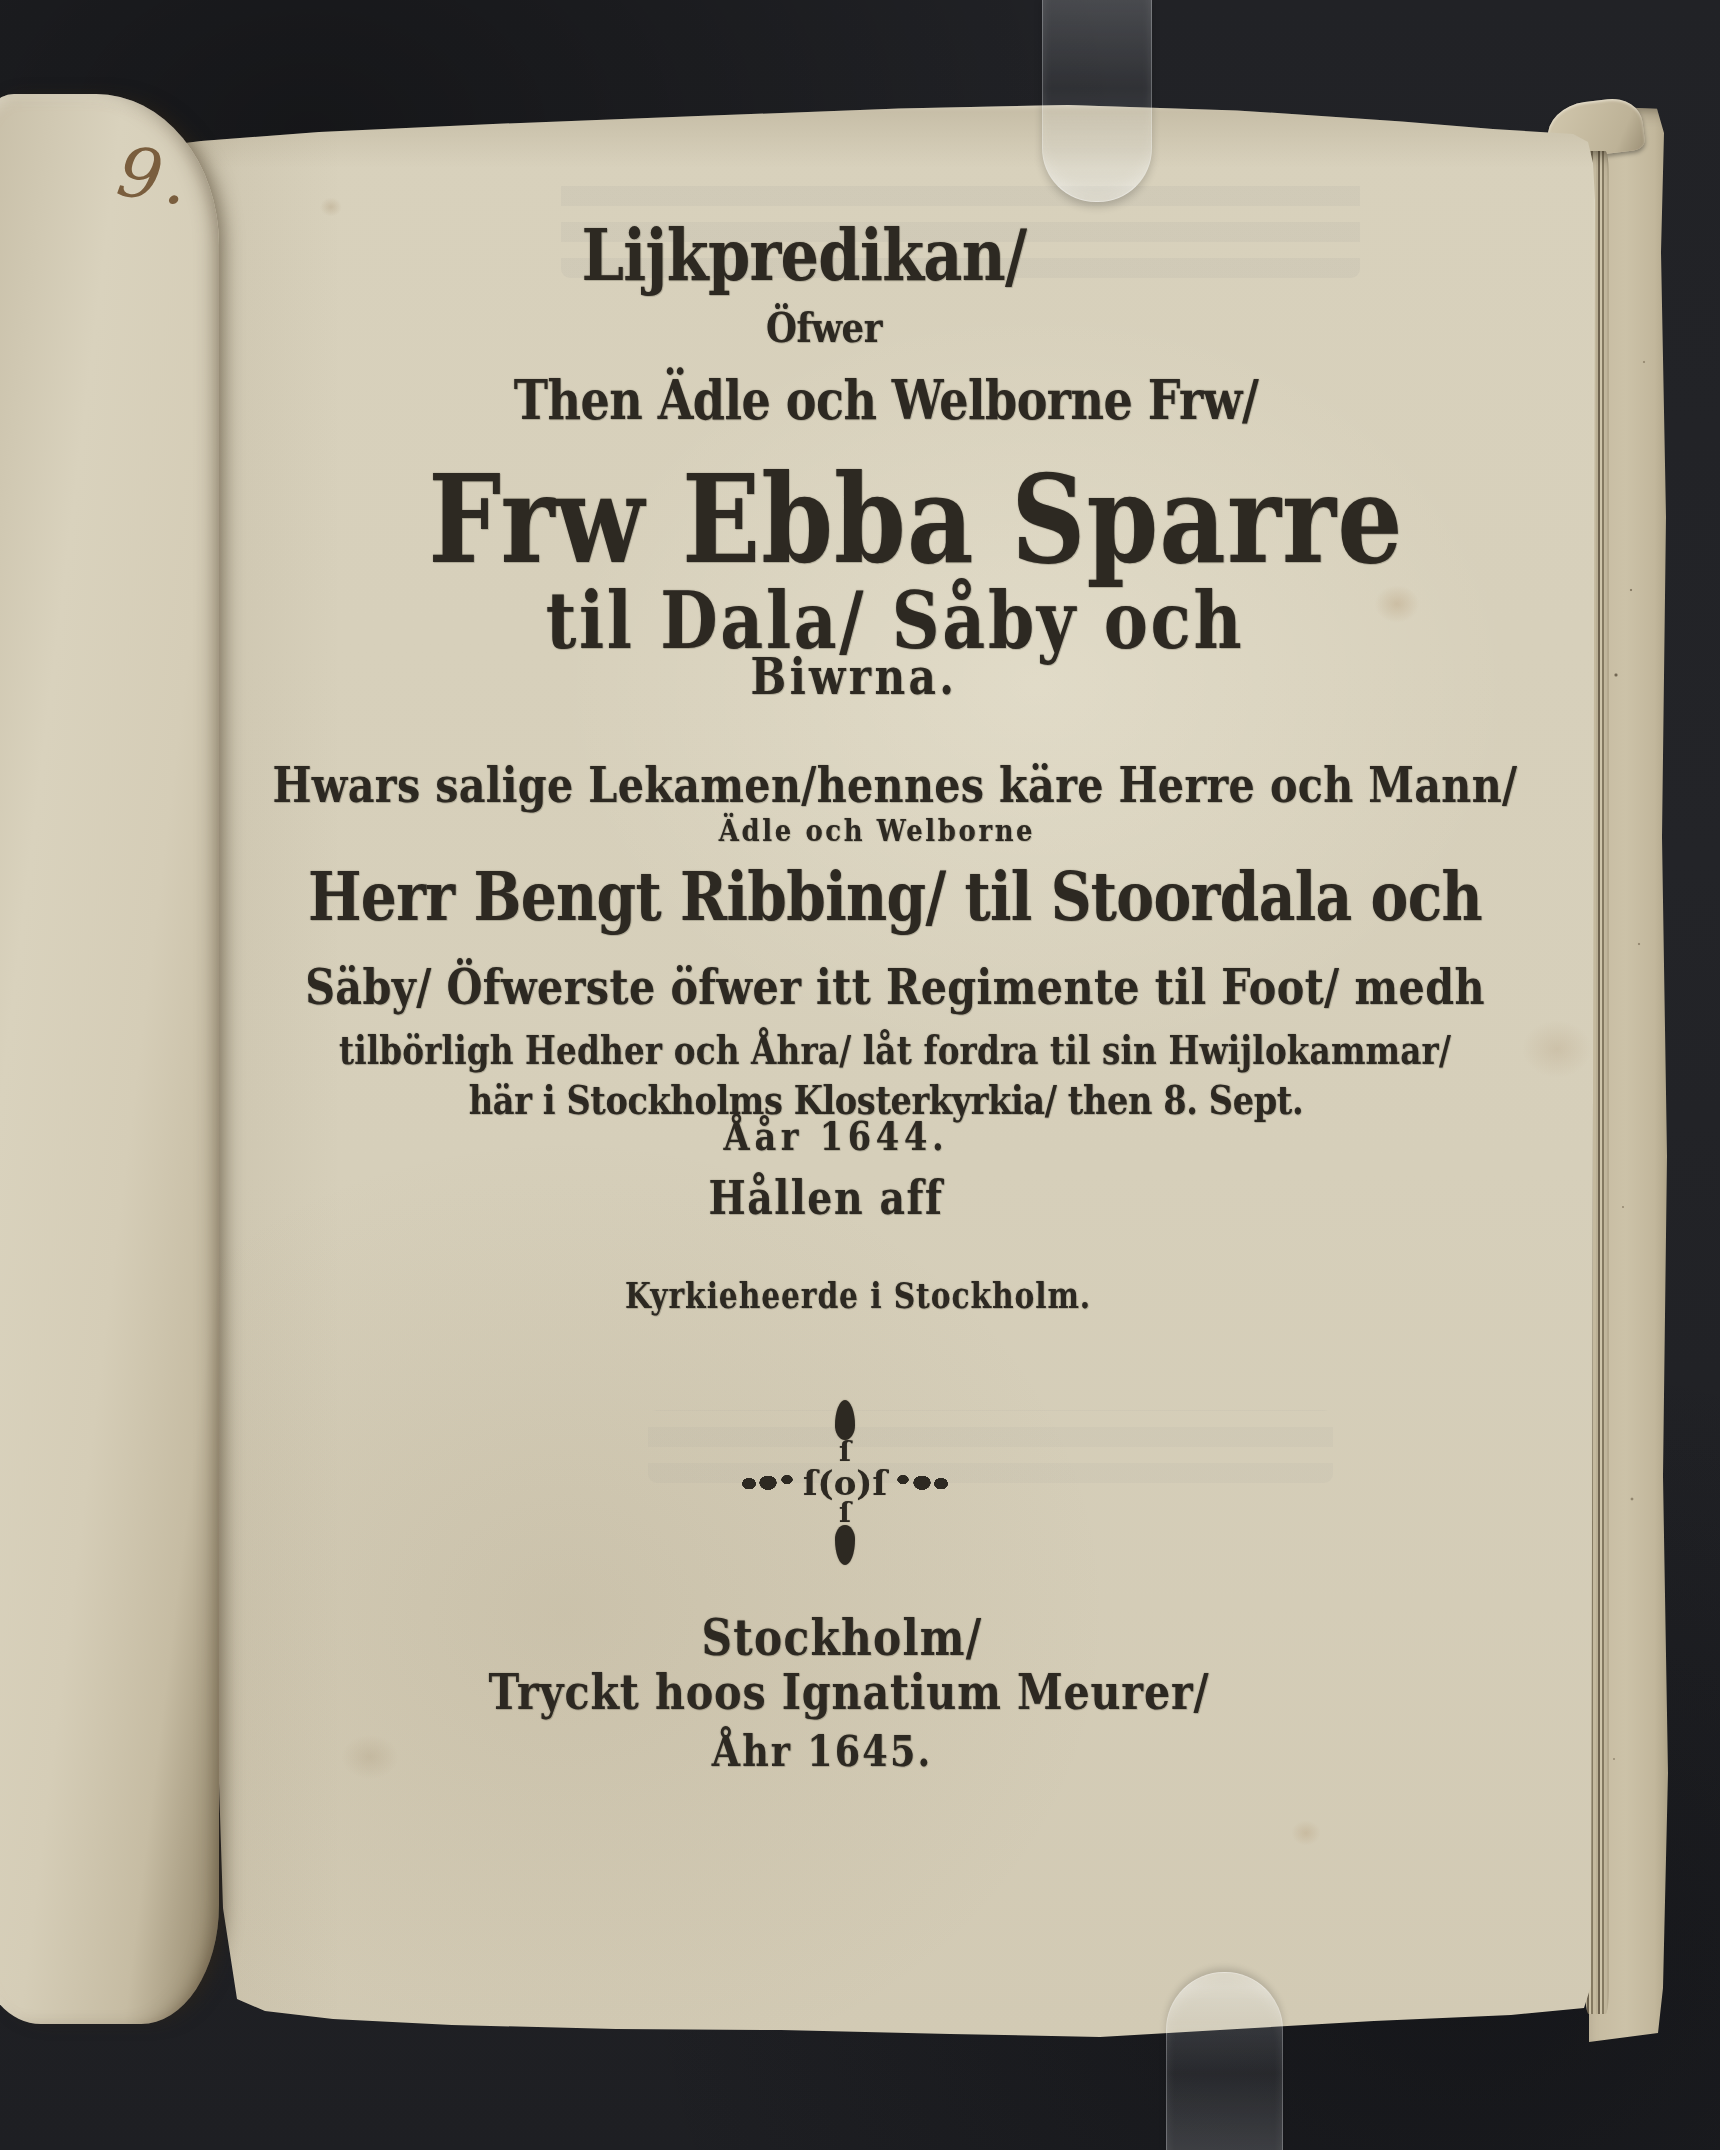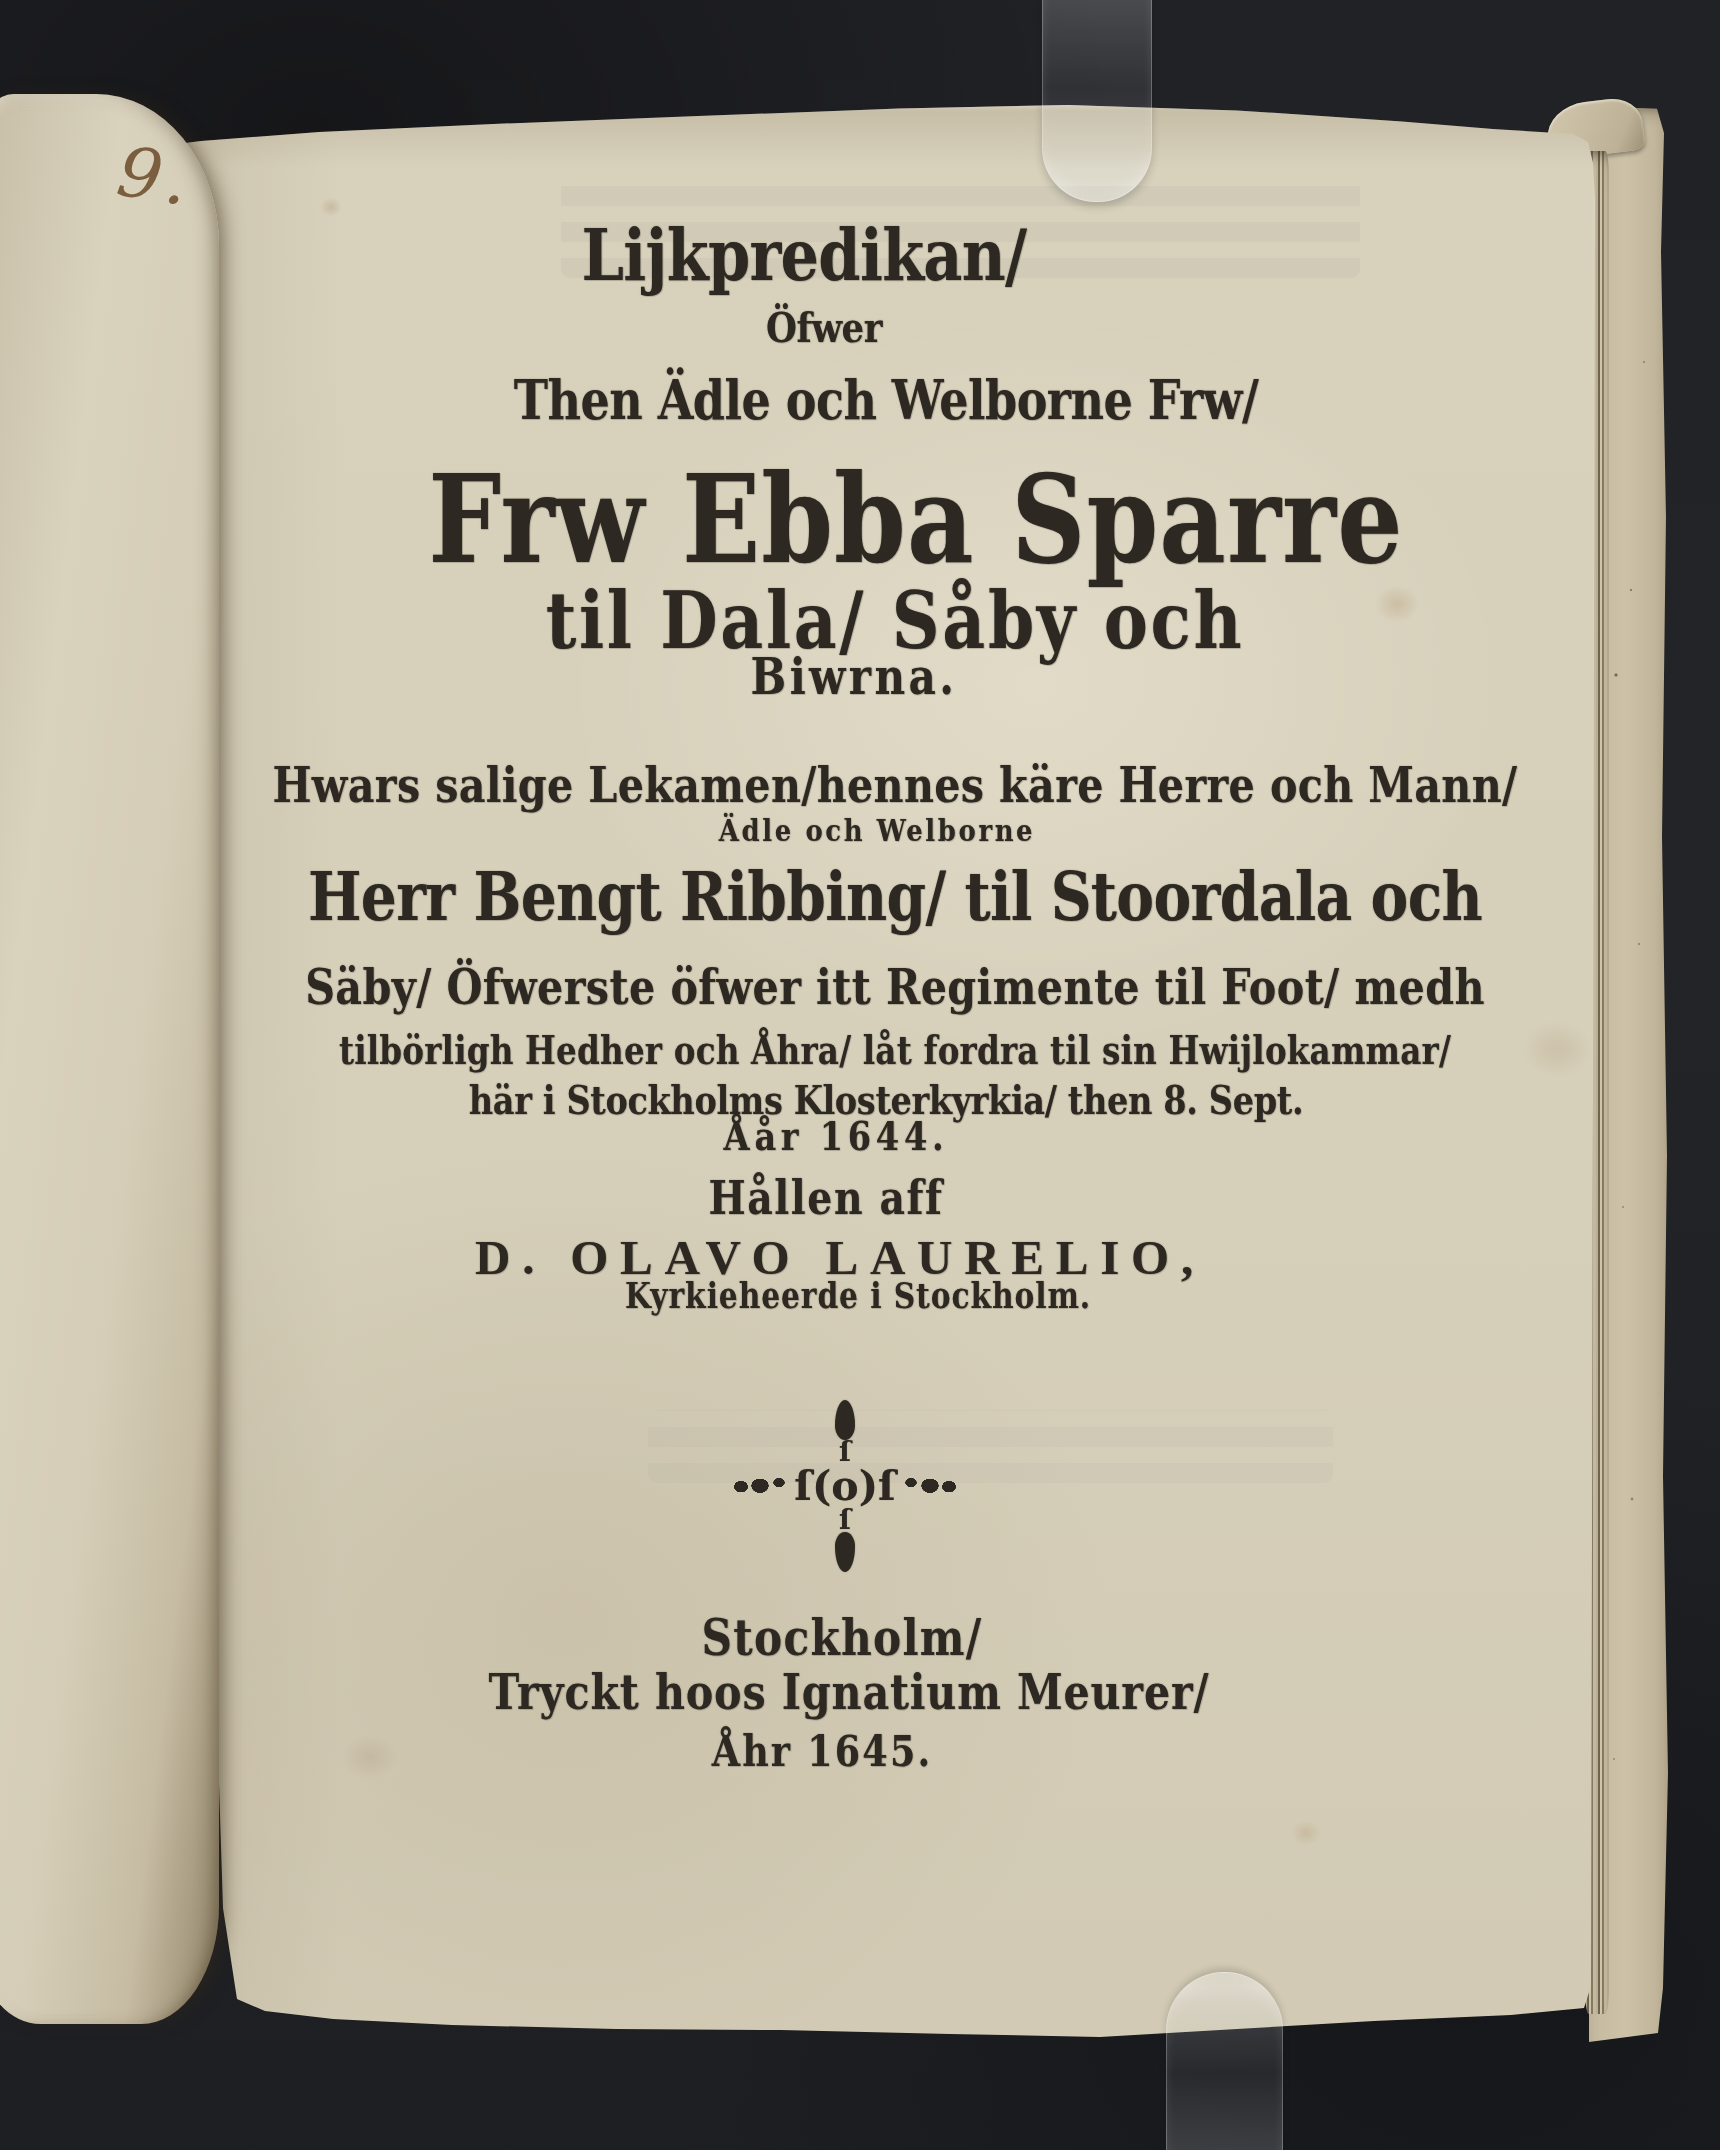--- a/index.html
+++ b/index.html
@@ -109,21 +109,21 @@
     box-shadow:0 0 1.4px rgba(45,40,28,.5);}
   .orn-finial.bottom{border-radius:50% 50% 50% 50% / 36% 36% 64% 64%;}
   .orn-s{display:block;font-family:"DejaVu Serif",serif;font-weight:700;
     font-size:28px;line-height:.85;text-shadow:0 0 0.9px rgba(45,40,28,.5);}
   .orn-mid{display:flex;align-items:center;justify-content:center;gap:4.6px;margin:1.8px 0;}
   .orn-cluster{width:58px;height:25.6px;flex:none;background:
     radial-gradient(11px 9px at 9px 13.7px,#2d2922 62%,transparent 64%),
     radial-gradient(13.7px 11.4px at 28px 12.8px,#2d2922 62%,transparent 64%),
     radial-gradient(9px 7.3px at 47px 9.6px,#2d2922 62%,transparent 64%);}
   .orn-cluster.right{transform:scaleX(-1);}
-  .orn-mid-text{font-family:"DejaVu Serif",serif;font-weight:700;font-size:41px;line-height:1;
+  .orn-mid-text{font-family:"DejaVu Serif",serif;font-weight:700;font-size:34px;line-height:1;
     text-shadow:0 0 0.9px rgba(45,40,28,.5);}
   
   .curled-page{
     position:absolute;left:-18px;top:94px;width:237px;height:1930px;z-index:5;
     background:linear-gradient(97deg,#c7bea7 0%,#d9d2bd 30%,#d5cdb7 58%,#c6bca3 80%,#a1957a 94%,#877b62 100%);
     border-radius:32px 123px 78px 59px / 41px 151px 119px 69px;
     box-shadow:10px 0 19px -6.4px rgba(55,42,22,.55), inset -12px 0 19px -9px rgba(60,46,26,.5),
       inset 4.6px 6.4px 13.7px -5.5px rgba(255,252,240,.5);
   }
   
@@ -177,21 +177,20 @@
       <div class="line blackletter l4">til Dala/ Såby och</div>
       <div class="line blackletter l5">Biwrna.</div>
       <div class="line blackletter l6">Hwars salige Lekamen/hennes käre Herre och Mann/</div>
       <div class="line blackletter l7">Ädle och Welborne</div>
       <div class="line blackletter l8">Herr Bengt Ribbing/ til Stoordala och</div>
       <div class="line blackletter l9">Säby/ Öfwerste öfwer itt Regimente til Foot/ medh</div>
       <div class="line blackletter l10">tilbörligh Hedher och Åhra/ låt fordra til sin Hwijlokammar/</div>
       <div class="line blackletter l11">här i Stockholms Klosterkyrkia/ then 8. Sept.</div>
       <div class="line blackletter l12">Åår 1644.</div>
       <div class="line blackletter l13">Hållen aff</div>
-      <div class="line l14">D. OLAVO LAURELIO,</div>
       <div class="line blackletter l15">Kyrkieheerde i Stockholm.</div>
 
       <div class="ornament">
         <div class="orn-finial"></div>
         <span class="orn-s">ſ</span>
         <div class="orn-mid">
           <span class="orn-cluster"></span>
           <span class="orn-mid-text">ſ(o)ſ</span>
           <span class="orn-cluster right"></span>
         </div>

